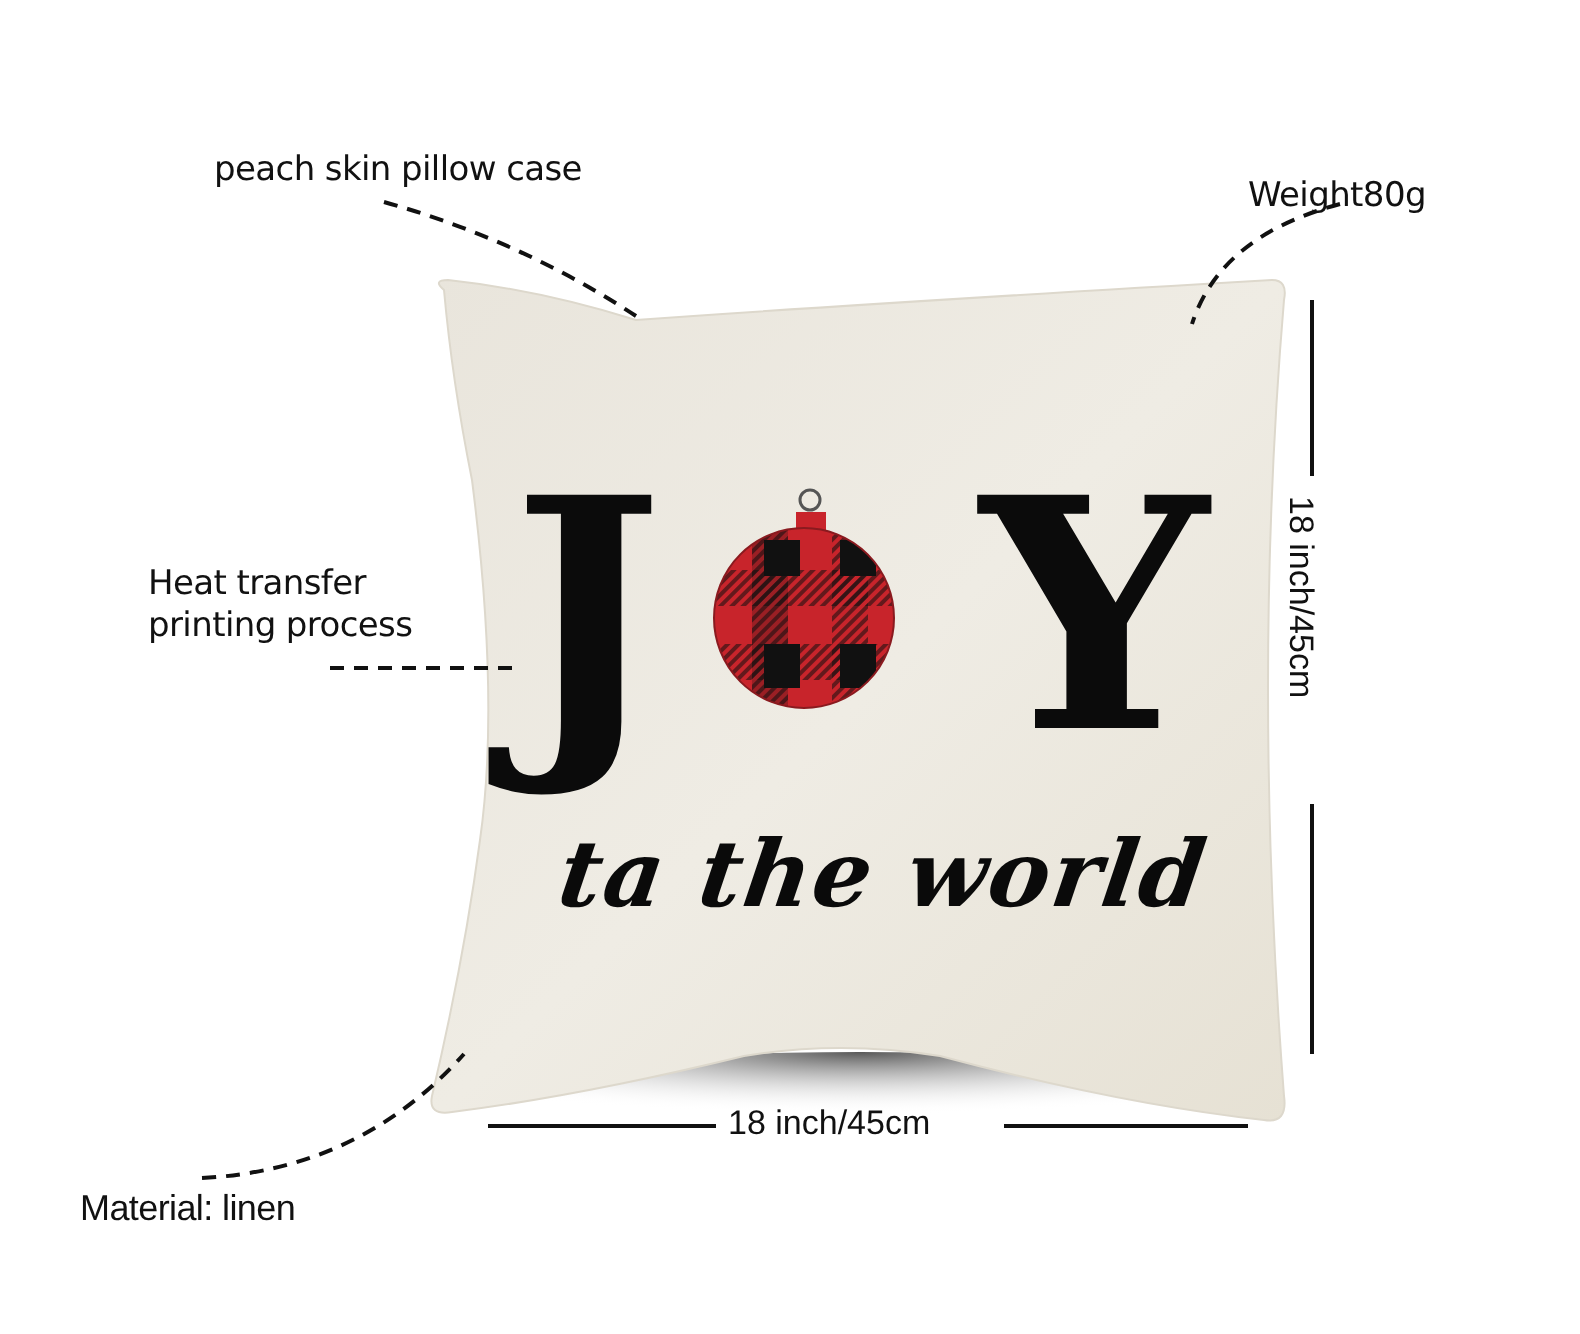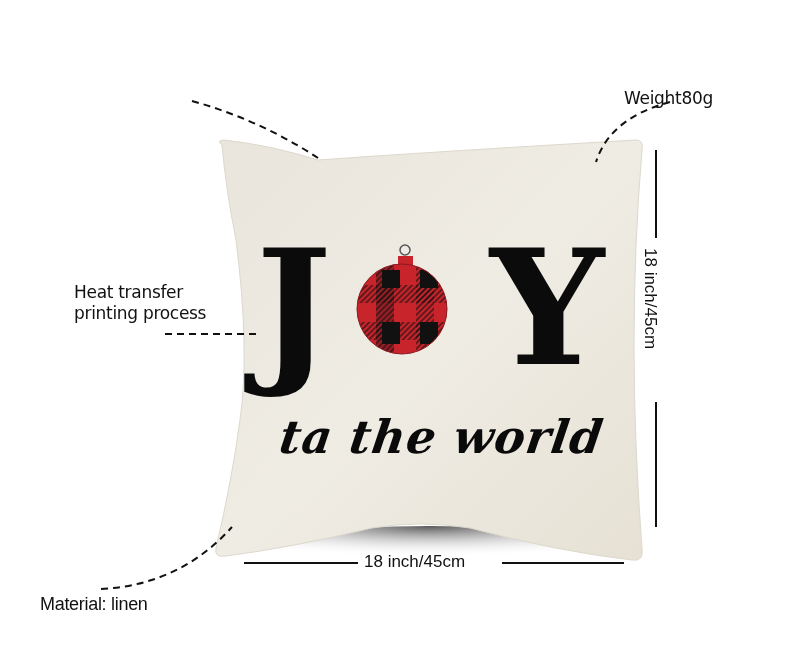--- a/index.html
+++ b/index.html
@@ -88,20 +88,21 @@
     <line x1="244" y1="563" x2="358" y2="563" stroke="#111" stroke-width="2"></line>
     <line x1="502" y1="563" x2="624" y2="563" stroke="#111" stroke-width="2"></line>
     <line x1="656" y1="150" x2="656" y2="238" stroke="#111" stroke-width="2"></line>
     <line x1="656" y1="402" x2="656" y2="527" stroke="#111" stroke-width="2"></line>
   </svg>
 
   <div class="joy-letter joy-j">J</div>
   <div class="joy-letter joy-y">Y</div>
   <div class="tagline">ta the world</div>
 
+  <div class="label label-peach">peach skin pillow case</div>
   <div class="label label-weight">Weight80g</div>
   <div class="label label-heat">
     <div>Heat transfer</div>
     <div>printing process</div>
   </div>
   <div class="label label-material">Material: linen</div>
 
   <div class="dim-h-text">18 inch/45cm</div>
   <div class="dim-v-text">18 inch/45cm</div>
 </div>

